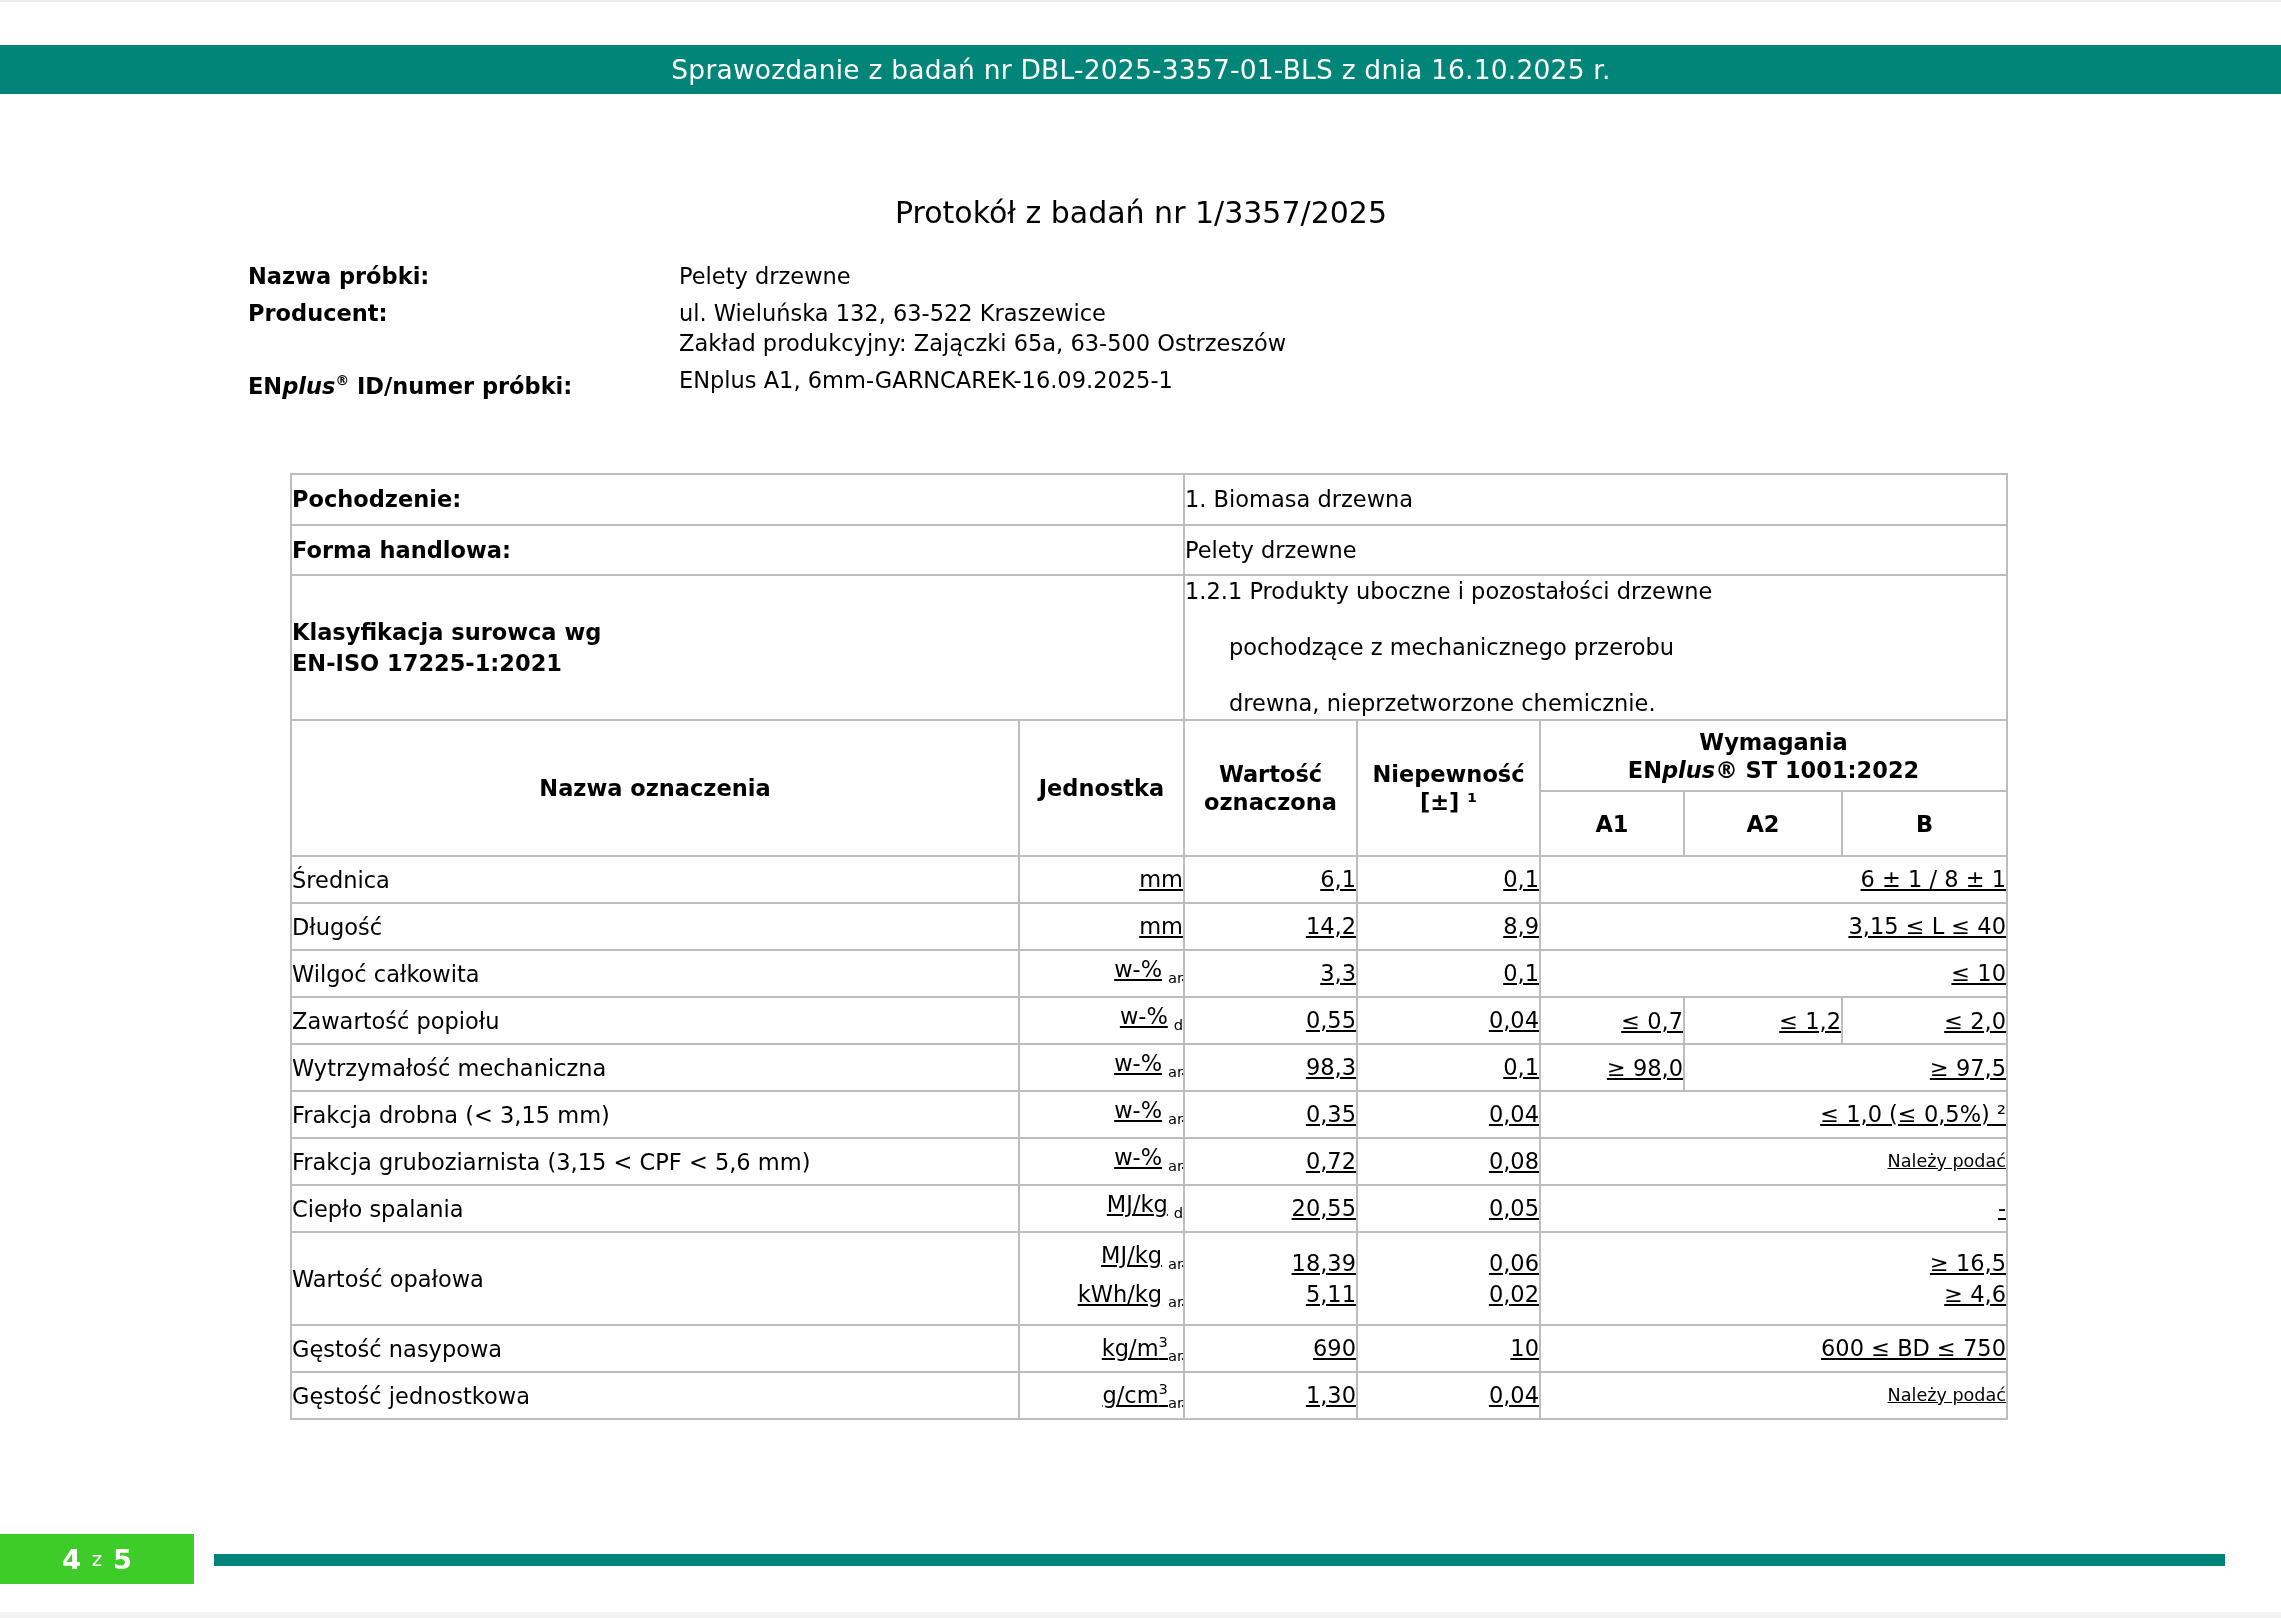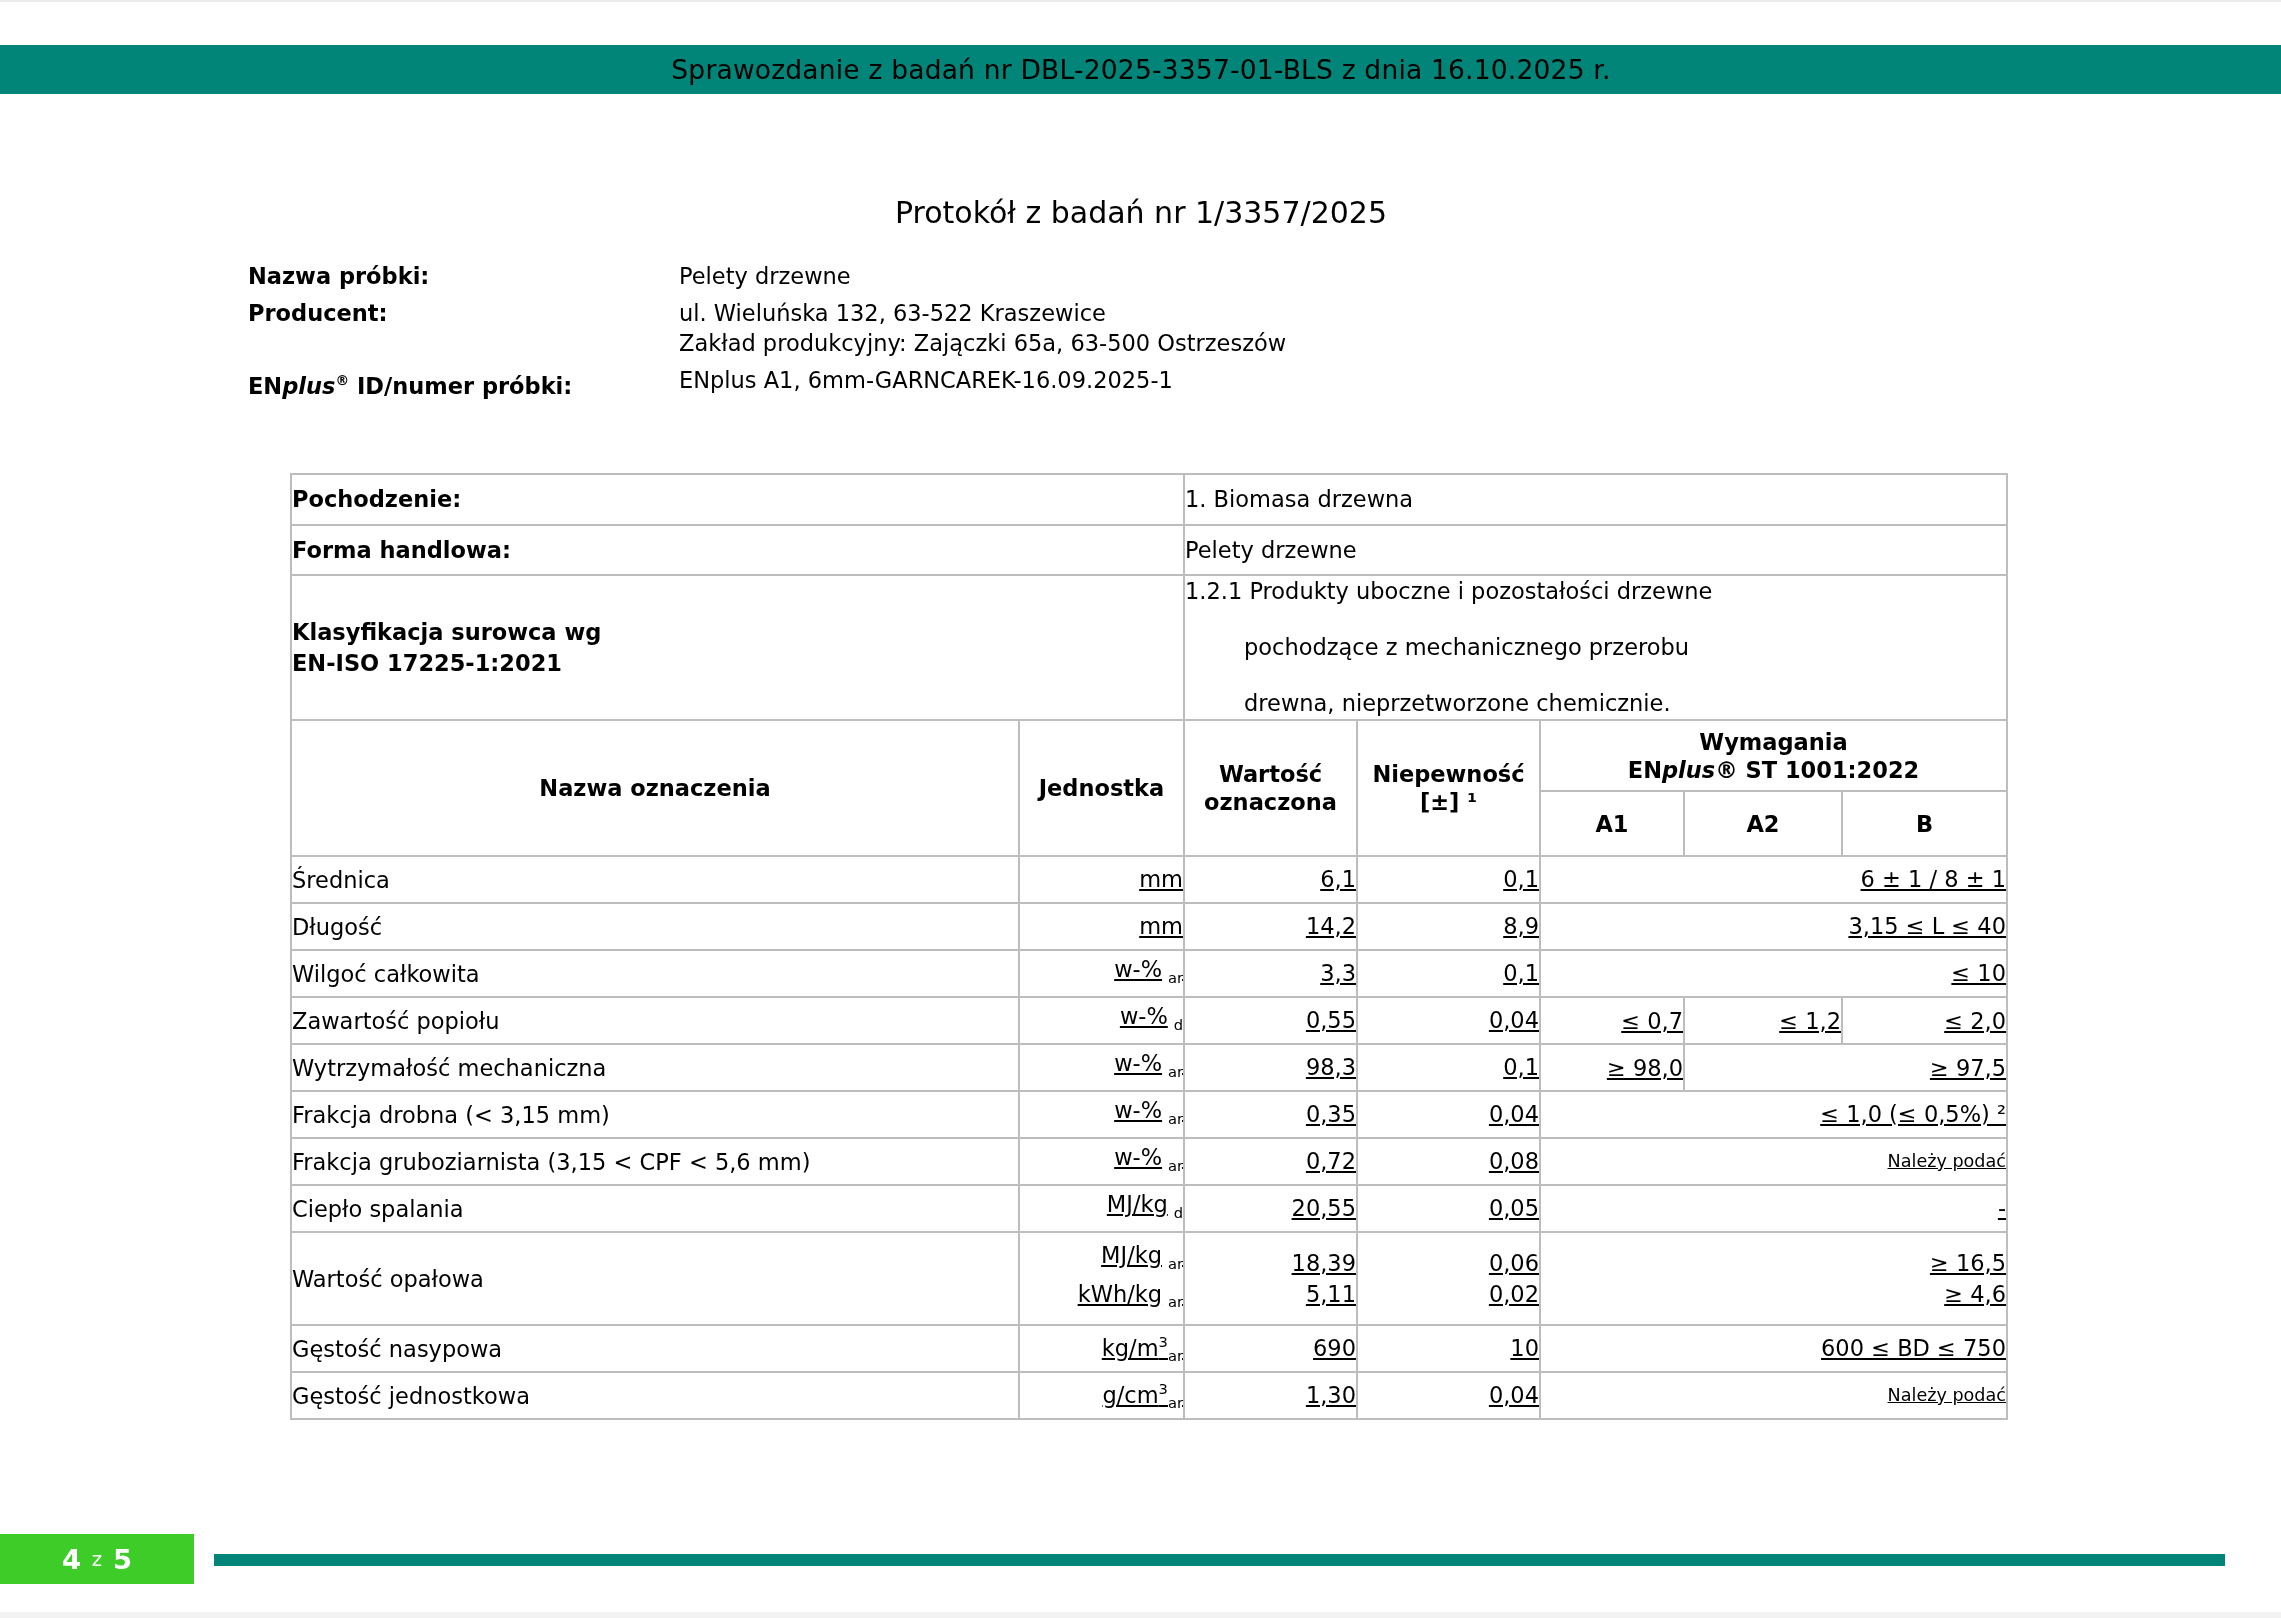--- a/index.html
+++ b/index.html
@@ -3,37 +3,37 @@
 <meta charset="utf-8">
 <style>
   html,body{margin:0;padding:0;background:#fff;}
   .page{
     position:relative;width:2282px;height:1618px;background:#fff;overflow:hidden;
     font-family:"DejaVu Sans","Liberation Sans",sans-serif;color:#000;
     --teal:#008578;--green:#3ecc28;--border:#bdbdbd;--strip:#f2f2f2;
   }
   .top-hairline{position:absolute;top:0;left:0;width:100%;height:2px;background:#ececec;}
   .band{position:absolute;top:45px;left:0;width:100%;height:49px;background:var(--teal);
-    color:#000000;display:flex;align-items:center;justify-content:center;font-size:26.5px;letter-spacing:0.2px;}
+    color:#ffffff;display:flex;align-items:center;justify-content:center;font-size:26.5px;letter-spacing:0.2px;}
   .title{position:absolute;top:195px;left:0;width:100%;margin:0;text-align:center;
     font-size:30px;font-weight:normal;}
   
   .sample-info{position:absolute;left:248px;top:261px;}
   .si-row{display:flex;margin-bottom:6.9px;}
   .si-label{width:431px;font-weight:bold;font-size:22.5px;line-height:30px;}
   .si-label sup{font-size:13.7px;}
   .it{font-style:italic;}
   .si-values{font-size:22.5px;line-height:30px;}
   
   .results{position:absolute;left:290px;top:473px;width:1715px;border-collapse:collapse;table-layout:fixed;}
   .results td{border:2px solid var(--border);padding:0;vertical-align:middle;font-size:22.5px;}
   .origin-0{height:51px;} .origin-1{height:50px;} .origin-2{height:118px;}
   .o-label{font-weight:bold;text-align:left;padding-left:10.8px;line-height:31px;}
   .o-value{text-align:left;padding-left:12.7px;line-height:31px;border-radius:17px;}
-  .o-value .v-cont{padding-left:59px;margin-top:25px;}
+  .o-value .v-cont{padding-left:44px;margin-top:25px;}
   .head-row-1{height:71px;} .head-row-2{height:65px;}
   .hcell{font-weight:bold;text-align:center;line-height:28px;}
   .res-row{height:47px;} .res-row.tall{height:93px;}
   .c-name{text-align:left;padding-left:25.5px;}
   .c-unit,.c-val,.c-unc,.c-req{text-align:right;text-decoration:underline;}
   .c-unit{line-height:31px;} .c-val div,.c-unc div,.c-req div{line-height:31px;}
   .c-unit sub{font-size:14.7px;} .c-unit sup{font-size:14.7px;}
   .c-unit sub.gap{margin-left:5.9px;}
   .c-req.small{font-size:17.6px;}
   

